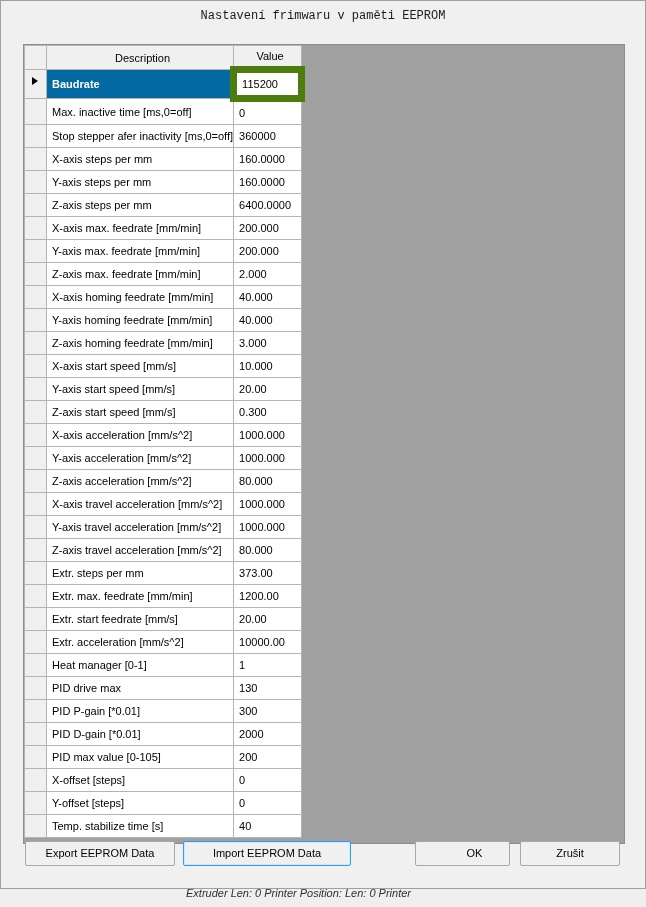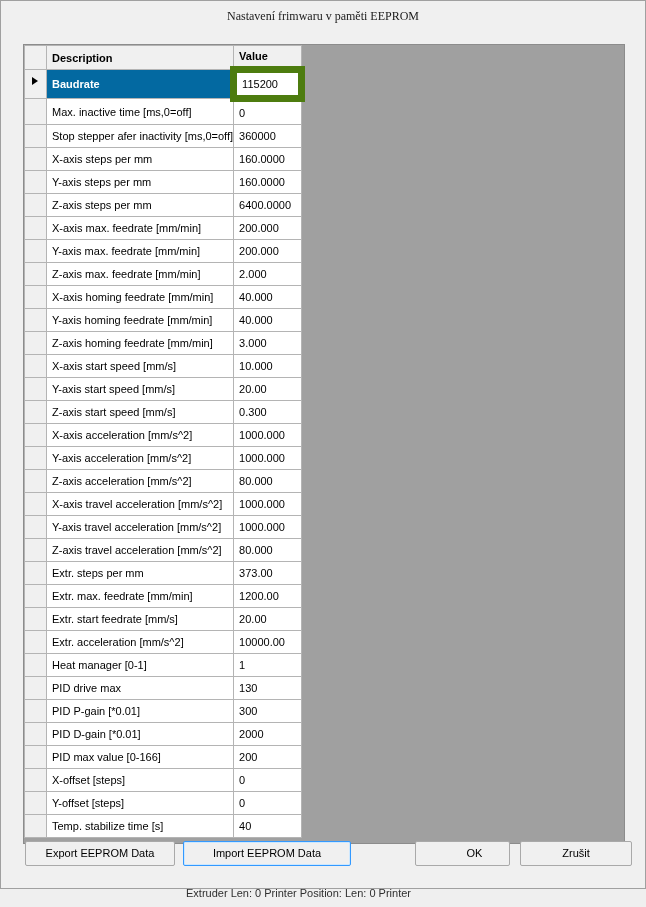--- a/index.html
+++ b/index.html
@@ -32,21 +32,21 @@
     min-height: 30px;
     background: #f0f0f0;
     display: flex;
     align-items: center;
     justify-content: center;
     position: relative;
   }
   .title-text {
     font-size: 12px;
     color: #1a1a1a;
-    font-family: Liberation Serif, serif;
+    font-family: Liberation Mono, monospace;
   }
   .content {
     flex: 1;
     position: relative;
     padding: 0;
   }
   .grid-outer {
     position: absolute;
     left: 22px;
     top: 13px;
@@ -68,23 +68,23 @@
     margin: 0;
     box-sizing: border-box;
   }
   col.col-indicator { width: 22px; }
   col.col-desc { width: 180px; }
   col.col-value { width: 68px; }
 
   .hdr {
     height: 20px;
     background: #f0f0f0;
-    font-weight: bold;
+    font-weight: normal;
     font-size: 11px;
-    text-align: left;
+    text-align: center;
     color: #000;
     border: 1px solid #b0b0b0;
   }
   .hdr.ind { background: #f0f0f0; }
   .hdr-label {
     display: block;
     padding-left: 5px;
     line-height: 20px;
     font-size: 11px;
   }
@@ -148,38 +148,39 @@
     line-height: 23px;
     box-sizing: border-box;
   }
   .btn.focused {
     border: 1px solid #3399ff;
     box-shadow: 0 0 0 1px #cde8ff inset;
   }
   #btn-export { left: 24px; bottom: 22px; width: 150px; }
   #btn-import { left: 182px; bottom: 22px; width: 168px; }
   #btn-ok { left: 414px; bottom: 22px; width: 95px; padding-left: 24px; }
-  #btn-cancel { left: 519px; bottom: 22px; width: 112px; }
+  #btn-cancel { left: 519px; bottom: 22px; width: 100px; }
 
   .bottom-strip {
     position: absolute;
     left: 0;
     top: 889px;
     width: 646px;
     height: 18px;
     background: #efefef;
     overflow: hidden;
   }
   .bottom-text {
     position: absolute;
     left: 186px;
     top: -2px;
     font-size: 11px;
     color: #2f2f2f;
     white-space: nowrap;
+    font-style: italic;
   }
 </style>
 </head>
 <body>
 
 <div class="window">
 
   <div class="titlebar">
     <span class="title-text">Nastavení frimwaru v paměti EEPROM</span>
   </div>
@@ -466,21 +467,21 @@
             <td class="cell">
                 <span class="cell-inner">PID D-gain [*0.01]</span>
               </td>
             <td class="cell">
                 <span class="cell-inner">2000</span>
               </td>
           </tr>
           <tr>
             <td class="cell indicator"></td>
             <td class="cell">
-                <span class="cell-inner">PID max value [0-166]</span>
+                <span class="cell-inner">PID max value [0-105]</span>
               </td>
             <td class="cell">
                 <span class="cell-inner">200</span>
               </td>
           </tr>
           <tr>
             <td class="cell indicator"></td>
             <td class="cell">
                 <span class="cell-inner">X-offset [steps]</span>
               </td>

